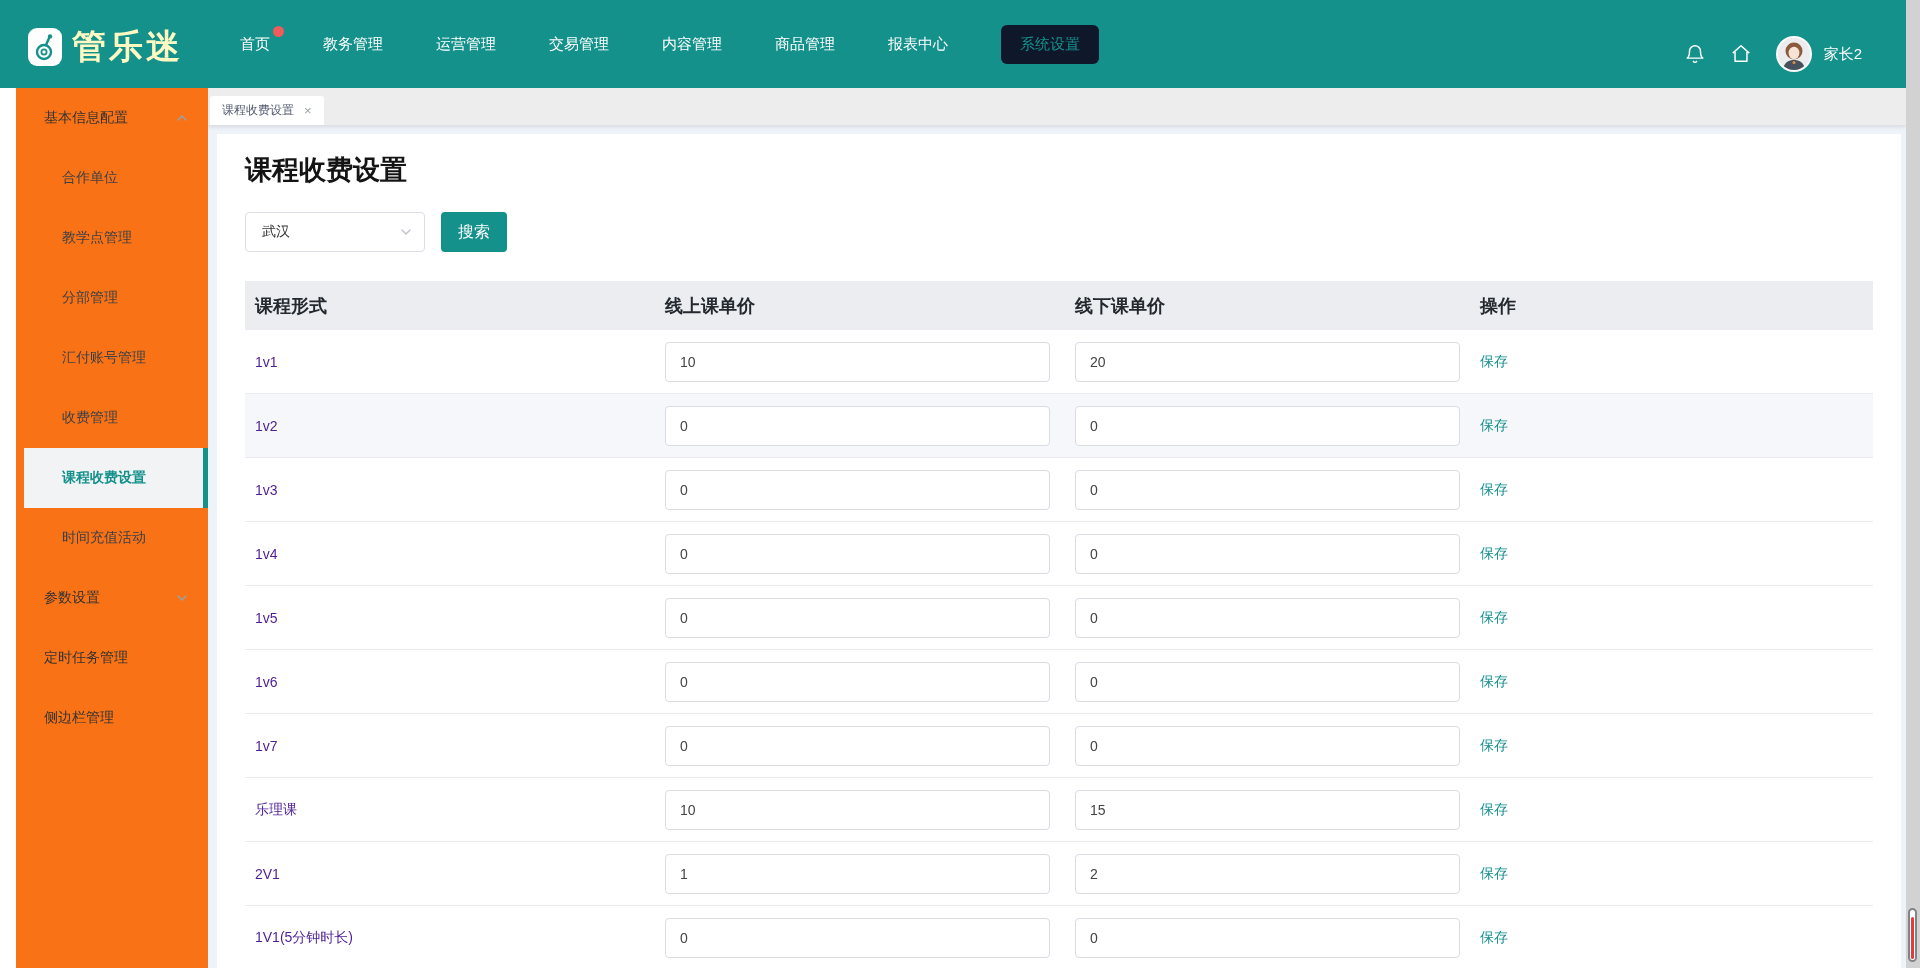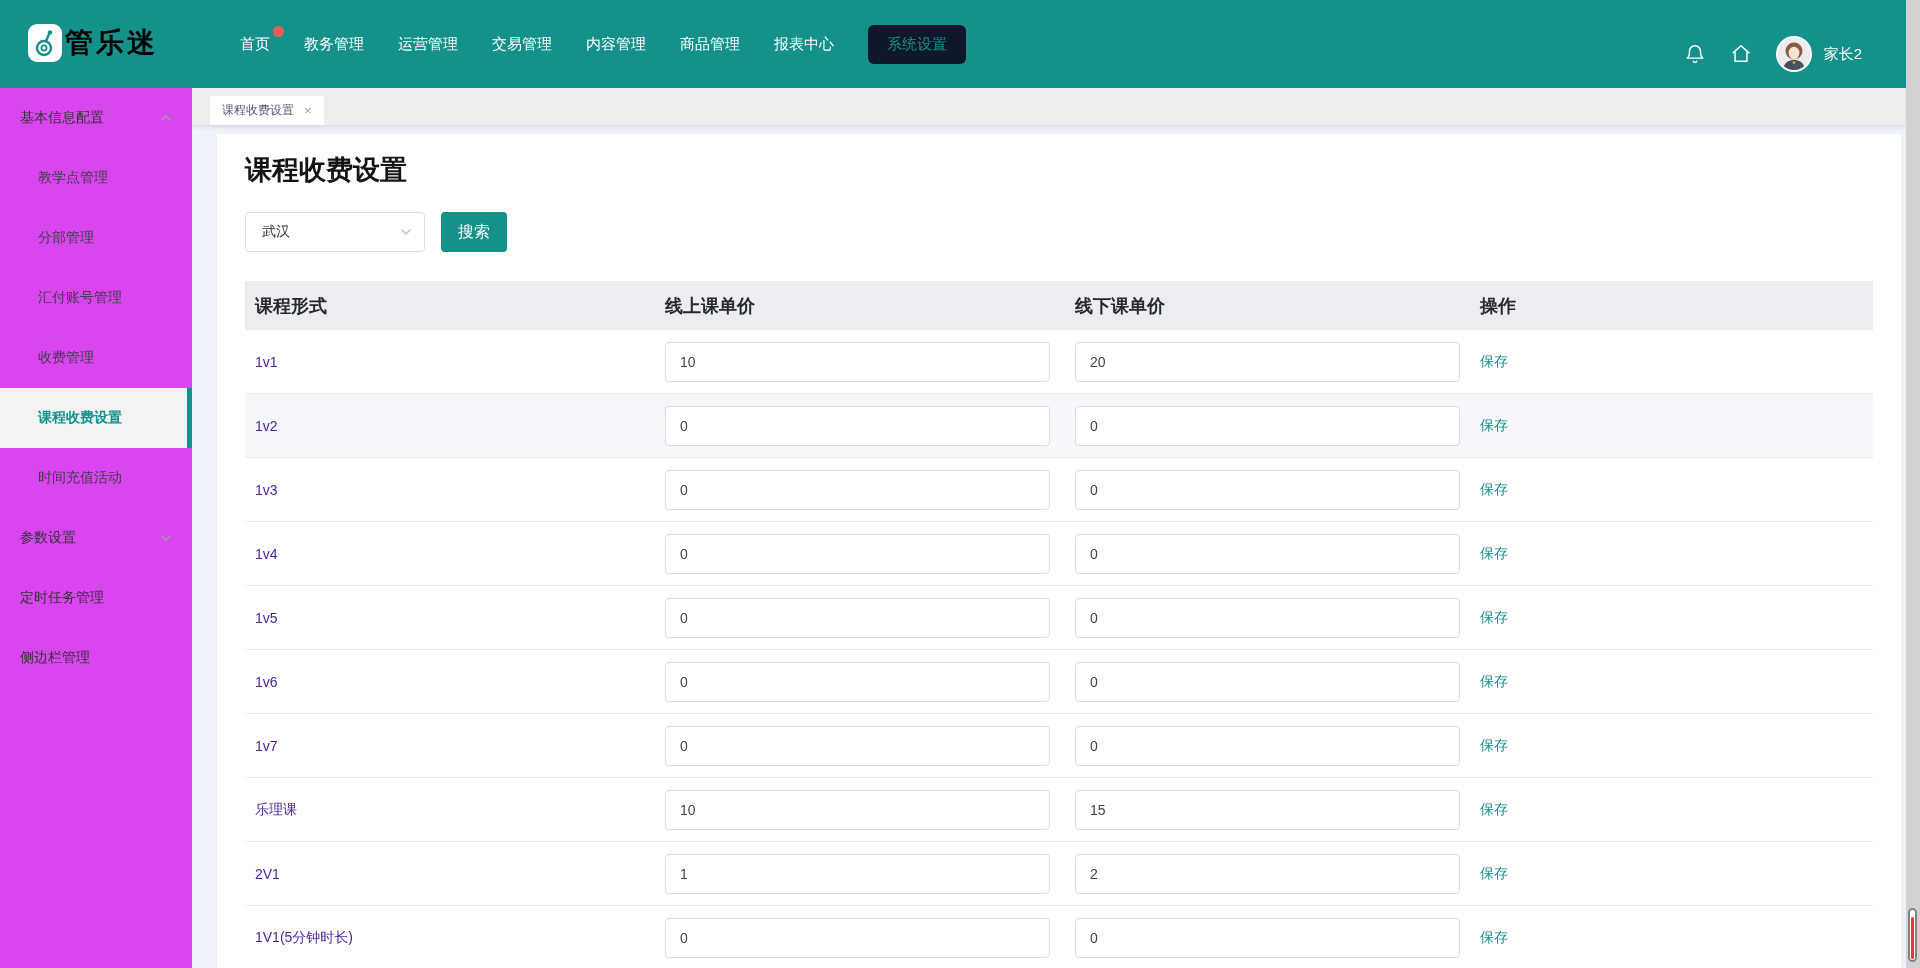--- a/index.html
+++ b/index.html
@@ -6,35 +6,35 @@
   html,body { width:1920px; height:968px; overflow:hidden;
     font-family:"Liberation Sans", sans-serif; background:#fff; }
   .stage { position:relative; width:1920px; height:968px; }
 
   
   .topbar { position:absolute; left:0; top:0; width:1906px; height:88px;
     background:var(--accent); display:flex; align-items:center; z-index:5; }
   .brand { position:absolute; left:28px; top:24px; display:flex; align-items:center; }
   .logo-box { width:34px; height:38px; background:#fff; border-radius:9px;
     display:flex; align-items:center; justify-content:center; }
-  .brand-name { color:#000000; font-size:28px; font-weight:600; letter-spacing:3px; margin-left:3px; }
-  .nav { position:absolute; left:240px; top:0; height:88px; display:flex; align-items:center; gap:34px; }
+  .brand-name { color:#fef9c3; font-size:34px; font-weight:600; letter-spacing:3px; margin-left:10px; }
+  .nav { position:absolute; left:240px; top:0; height:88px; display:flex; align-items:center; gap:53px; }
   .nav-item { position:relative; color:#fff; font-size:15px; cursor:pointer; white-space:nowrap; }
   .nav-item.active { background:#0f172a; color:var(--accent); padding:10px 19px; border-radius:6px; font-weight:400; }
   .nav-badge { position:absolute; right:-14px; top:-9px; width:11px; height:11px;
     border-radius:50%; background:var(--badge); }
   .top-right { position:absolute; right:44px; top:0; height:108px; display:flex; align-items:center; gap:24px; }
   .top-icon { width:22px; height:22px; display:flex; cursor:pointer; }
   .avatar-wrap { display:flex; align-items:center; gap:12px; }
   .avatar { width:36px; height:36px; border-radius:50%; overflow:hidden; background:#e9eaec;
     border:2px solid rgba(255,255,255,.85); }
   .username { color:#fff; font-size:15px; }
 
   
-  .sidebar { position:absolute; left:0; top:88px; width:192px; height:880px; background:#d946ef; z-index:4; }
+  .sidebar { position:absolute; left:16px; top:88px; width:192px; height:880px; background:#f97316; z-index:4;padding-left:8px; }
   .side-row { height:60px; display:flex; align-items:center; font-size:14px; color:#333;
     cursor:pointer; position:relative; }
   .side-row.group { padding-left:20px; }
   .side-row.child { padding-left:38px; color:#3c3f45; }
   .side-row .chev { position:absolute; right:20px; top:50%; transform:translateY(-50%); display:flex; }
   .side-row.active { background:#f2f3f5; color:var(--accent); font-weight:600; }
   .side-row.active::after { content:""; position:absolute; right:0; top:0; width:5px; height:100%;
     background:var(--accent); }
   .collapse-handle { position:absolute; left:192px; top:442px; width:24px; height:58px;
     background:#dfe2e6; clip-path:polygon(0 0,45% 0,100% 26%,100% 74%,45% 100%,0 100%);
@@ -142,20 +142,23 @@
   <aside class="sidebar" id="sidebar-root">
       <div class="side-row group">
         <span>基本信息配置</span>
         <span class="chev">
           <svg width="12" height="12" viewBox="0 0 12 12" fill="none" stroke="#9aa0a8" stroke-width="1.5" stroke-linecap="round">
             <path d="M2 8 L6 4 L10 8"></path>
           </svg>
         </span>
       </div>
       <div class="side-row child">
+        <span>合作单位</span>
+      </div>
+      <div class="side-row child">
         <span>教学点管理</span>
       </div>
       <div class="side-row child">
         <span>分部管理</span>
       </div>
       <div class="side-row child">
         <span>汇付账号管理</span>
       </div>
       <div class="side-row child">
         <span>收费管理</span>

